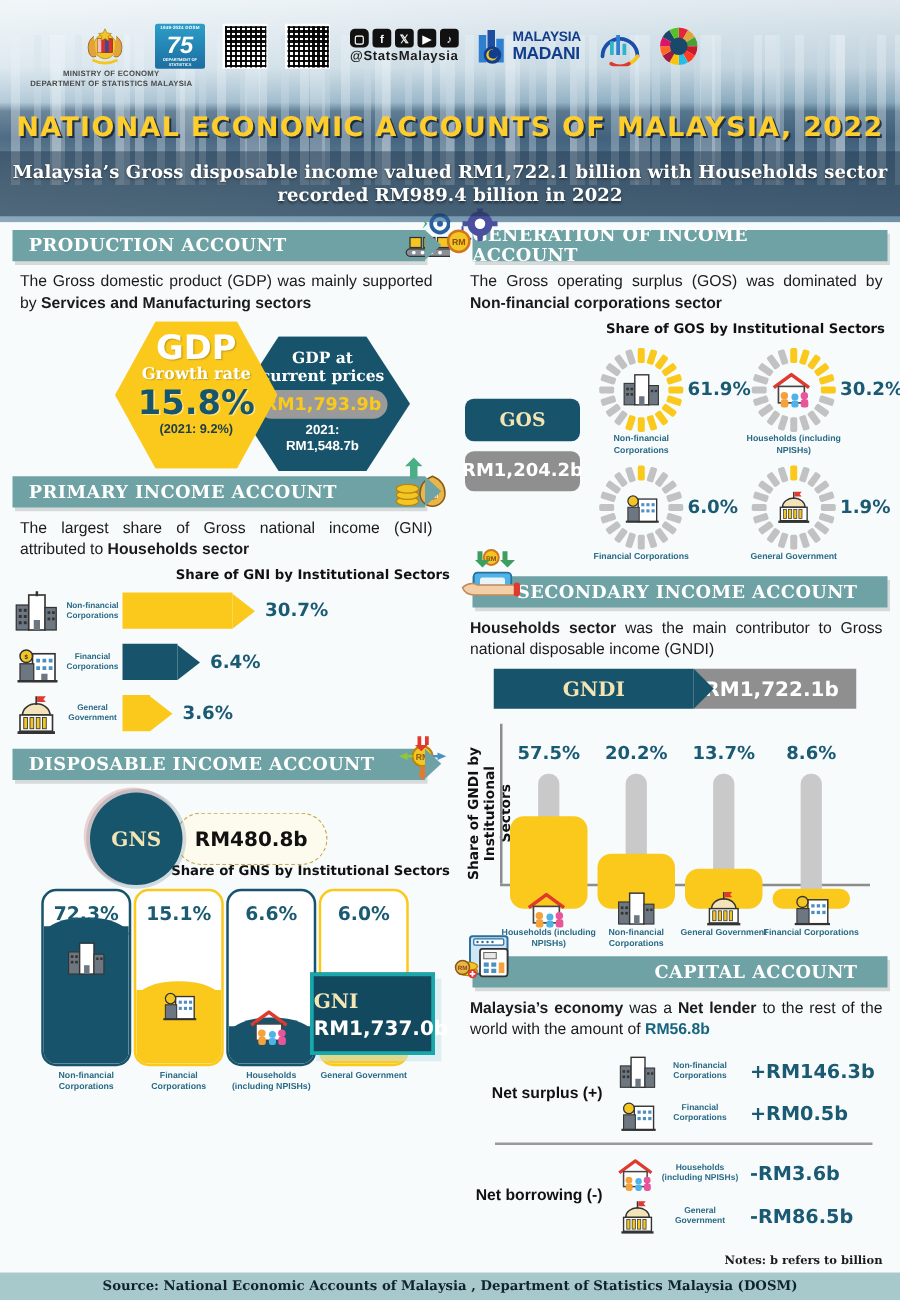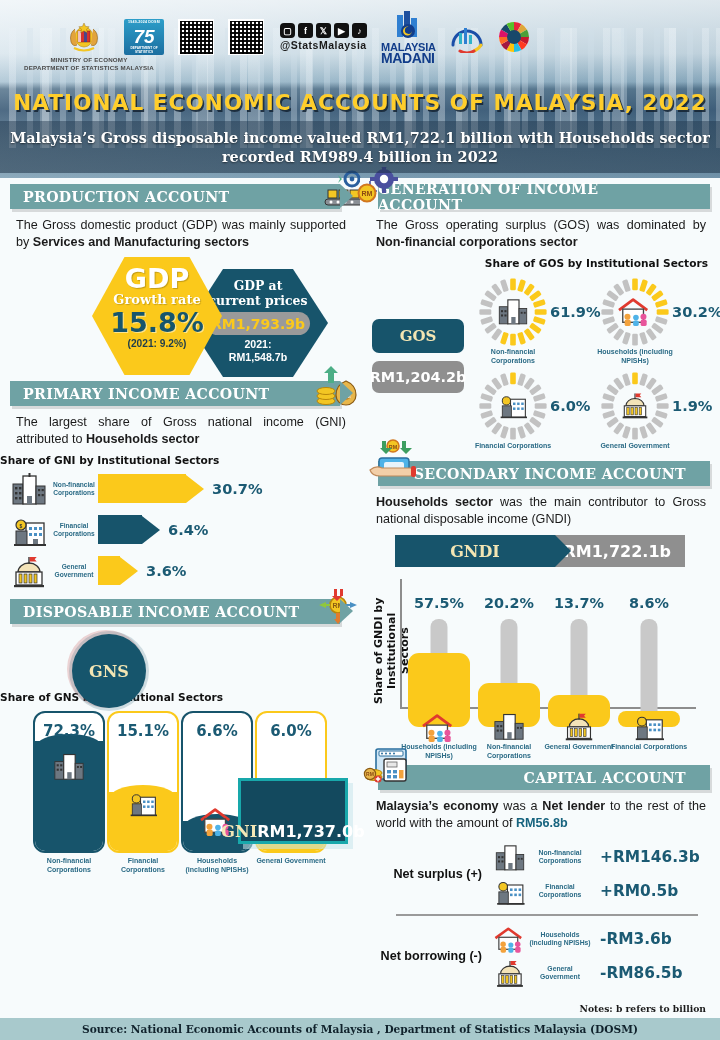--- a/index.html
+++ b/index.html
@@ -68,21 +68,21 @@
   .social-handle { font-size:10.5px; font-weight:700; color:#1a1a1a; letter-spacing:.5px; }
   .banci {
     display:flex; align-items:center; gap:2px; padding:1px 2px;
   }
   .banci-leaf { width:20px; height:28px; }
   .banci-txt { line-height:.92; }
   .banci-r1 { font-size:14px; font-weight:800; color:#39a935; font-style:italic; letter-spacing:-.3px;}
   .banci-r1 b { color:#f07d18; }
   .banci-r2 { font-size:14px; font-weight:800; color:#39a935; font-style:italic; letter-spacing:-.4px;}
   .banci-r3 { font-size:4.4px; font-weight:800; color:#e03a2f; letter-spacing:.3px;}
-  .madani { display:flex; align-items:center; gap:3px;flex-direction:column; }
+  .madani { display:flex; align-items:center; gap:3px; }
   .madani-ico { width:26px; height:30px; }
   .madani-txt { line-height:.95; }
   .madani-r1 { font-size:11px; font-weight:800; color:#123d8a; letter-spacing:-.2px;}
   .madani-r2 { font-size:14px; font-weight:800; color:#123d8a; letter-spacing:-.4px;}
   .mydigital { width:34px; height:32px; }
   .sdg-wheel { width:32px; height:32px; }
 
   .title-band {
     position:absolute; left:0; top:84px; width:720px; height:36px; z-index:4;
     display:flex; align-items:center; justify-content:center;
@@ -126,21 +126,21 @@
   .banner.right { margin-left:18px; width:332px; padding-right:24px; justify-content:flex-end; }
 
   .para {
     font-size:12.6px; line-height:16.5px; color:#1b1b1b; padding:8px 14px 0 16px;
     text-align: justify;
   }
   .para b { font-weight:800; }
   .para .hl { color:#17647f; font-weight:800; }
 
   .chart-title {
-    font-size:10.6px; font-weight:800; color:#111; text-align:left; margin-top:7px;
+    font-size:10.6px; font-weight:800; color:#111; text-align:right; margin-top:7px;
     font-family:"DejaVu Sans", sans-serif;
   }
 
   
   .gdp-row { position:relative; height:125px; margin-top:2px; }
   .hexA {
     position:absolute; left:92px; top:5px; width:130px; height:118px;
     background:#FBC91B;
     clip-path: polygon(25% 0%, 75% 0%, 100% 50%, 75% 100%, 25% 100%, 0% 50%);
     text-align:center; padding-top:8px;
@@ -174,23 +174,23 @@
   .gni-lab { width:48px; flex:none; font-size:6.6px; line-height:8px; color:#2b6b86;
              text-align:center; font-weight:600; }
   .arrow { height:29px; position:relative; display:flex; align-items:center; }
   .arrow .body { height:29px; }
   .arrow .head { width:0; height:0; border-top:14.5px solid transparent;
                  border-bottom:14.5px solid transparent; }
   .gni-val { font-size:14.6px; font-weight:800; color:#1b5a73; margin-left:8px;
              font-family:"DejaVu Sans", sans-serif; }
 
   .gni-box {
-    position:absolute; right:12px; top:600px; width:110px; height:66px;
+    position:absolute; right:12px; top:600px; width:100px; height:66px;
     background:#13495e; border:3.5px solid #18a8ab; z-index:5;
-    display:flex; align-items:flex-end; justify-content:center;
+    display:flex; flex-direction:column; align-items:flex-start; justify-content:center;
     box-shadow: 5px 5px 0 rgba(200,230,235,.55);
   }
   .gni-box .l1 { font-size:16px; font-weight:800; color:#F4E7B6; font-family:"DejaVu Serif", serif;}
   .gni-box .l2 { font-size:16px; font-weight:800; color:#fff; margin-top:3px;
                  font-family:"DejaVu Sans", sans-serif;}
 
   
   .gns-head { position:relative; height:54px; margin-top:6px; }
   .gns-circle {
     position:absolute; left:72px; top:4px; width:74px; height:74px; border-radius:50%;
@@ -566,20 +566,21 @@
           <path d="M24 8 l3 0 0 7 -3 0 z M22 15 l5 5 5-5z" fill="#e03a2f"></path>
           <path d="M30 8 l3 0 0 7 -3 0z" fill="#e03a2f"></path>
           <path d="M26 32 l4 0 0 6 -4 0z M24 38 l4 5 4-5z" fill="#e07b2f"></path>
           <path d="M16 21 l-7 3 7 3 0-2 4 0 0-2 -4 0z" fill="#8fc73e"></path>
           <path d="M40 21 l7 3 -7 3 0-2 -4 0 0-2 4 0z" fill="#4a90c4"></path>
         </svg>
       </div>
 
 
       <div class="gns-head">
+        <div class="gns-pill">RM480.8b</div>
         <div class="gns-circle">GNS</div>
       </div>
 
       <div class="chart-title">Share of GNS by Institutional  Sectors</div>
 
       <div class="gns-bars">
 
         <div class="gns-bar-wrap">
           <div class="gns-bar bd-dark">
             <div class="gns-pct">72.3%</div>

